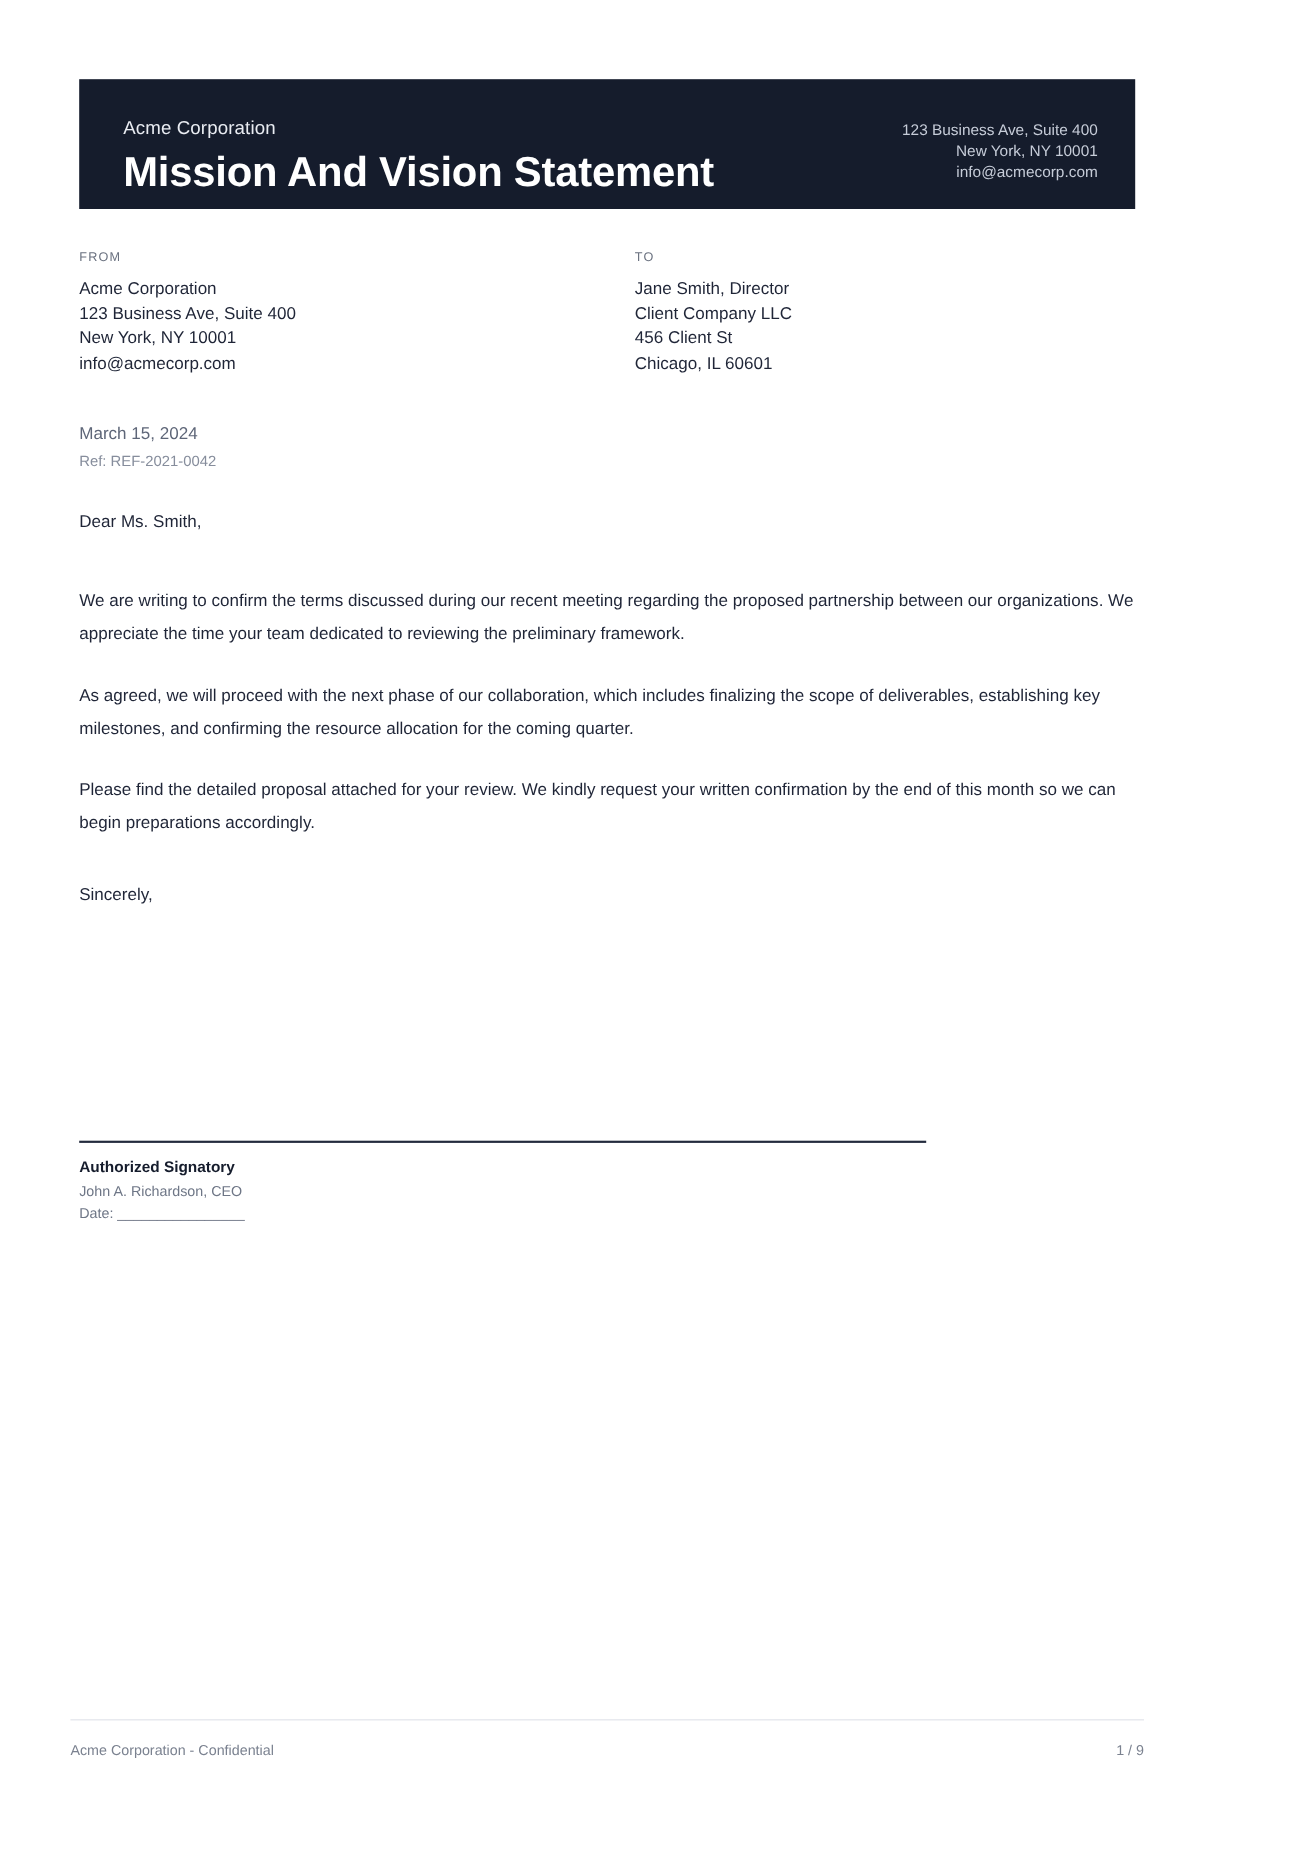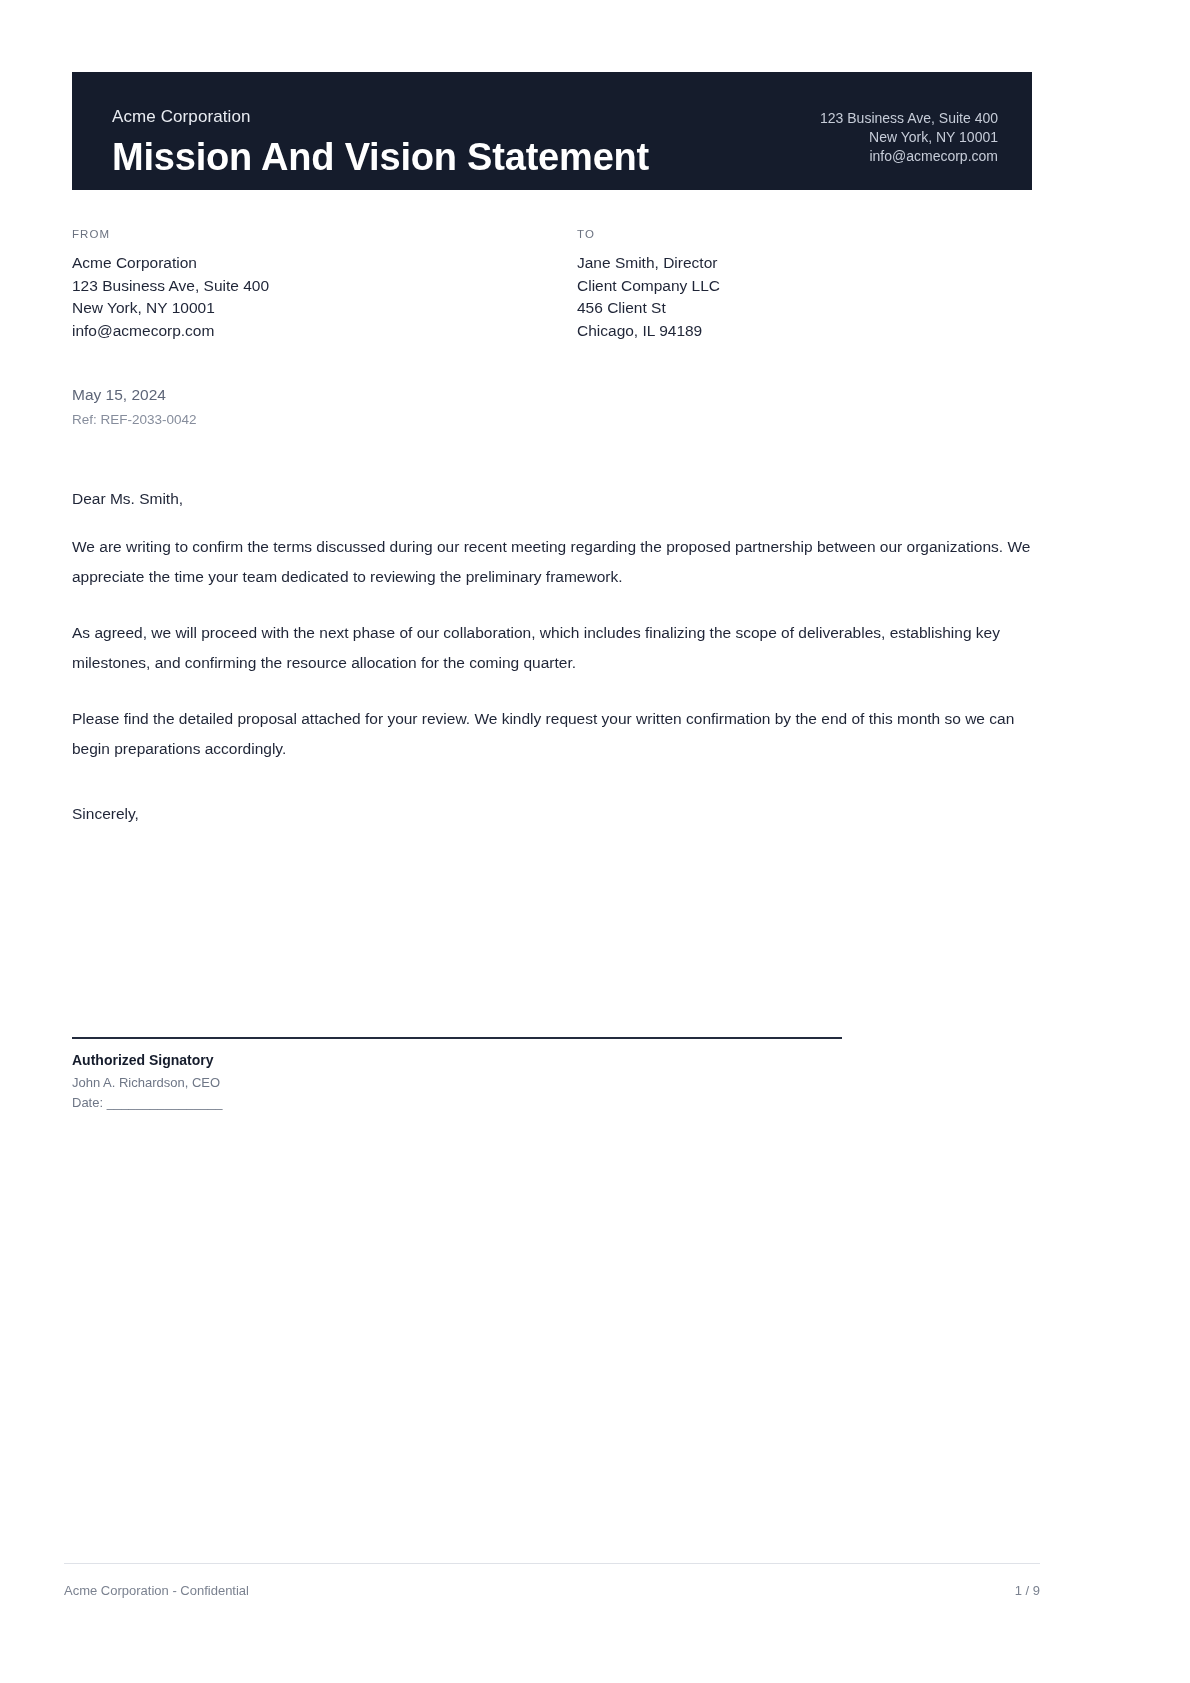--- a/index.html
+++ b/index.html
@@ -101,21 +101,21 @@
     font-size: 13.5px;
     line-height: 20px;
     color: #868d9c;
     margin-top: 4px;
   }
 
   
   .salutation {
     position: absolute;
     left: 72px;
-    top: 488px;
+    top: 464px;
     font-size: 15.5px;
     color: #1f2537;
     line-height: 22px;
   }
   .body-copy {
     position: absolute;
     left: 72px;
     top: 532px;
     width: 963px;
   }
@@ -214,27 +214,27 @@
       <div class="addr-line">Acme Corporation</div>
       <div class="addr-line">123 Business Ave, Suite 400</div>
       <div class="addr-line">New York, NY 10001</div>
       <div class="addr-line">info@acmecorp.com</div>
     </div>
     <div class="addr-col to">
       <div class="addr-label">TO</div>
       <div class="addr-line">Jane Smith, Director</div>
       <div class="addr-line">Client Company LLC</div>
       <div class="addr-line">456 Client St</div>
-      <div class="addr-line">Chicago, IL 94189</div>
+      <div class="addr-line">Chicago, IL 60601</div>
     </div>
   </div>
 
   <div class="date-block">
-    <div class="date-text">May 15, 2024</div>
-    <div class="ref-text">Ref: REF-2033-0042</div>
+    <div class="date-text">March 15, 2024</div>
+    <div class="ref-text">Ref: REF-2021-0042</div>
   </div>
 
   <div class="salutation">Dear Ms. Smith,</div>
 
   <div class="body-copy">
     <p>We are writing to confirm the terms discussed during our recent meeting regarding the proposed partnership between our organizations. We appreciate the time your team dedicated to reviewing the preliminary framework.</p>
     <p>As agreed, we will proceed with the next phase of our collaboration, which includes finalizing the scope of deliverables, establishing key milestones, and confirming the resource allocation for the coming quarter.</p>
     <p>Please find the detailed proposal attached for your review. We kindly request your written confirmation by the end of this month so we can begin preparations accordingly.</p>
   </div>
 

